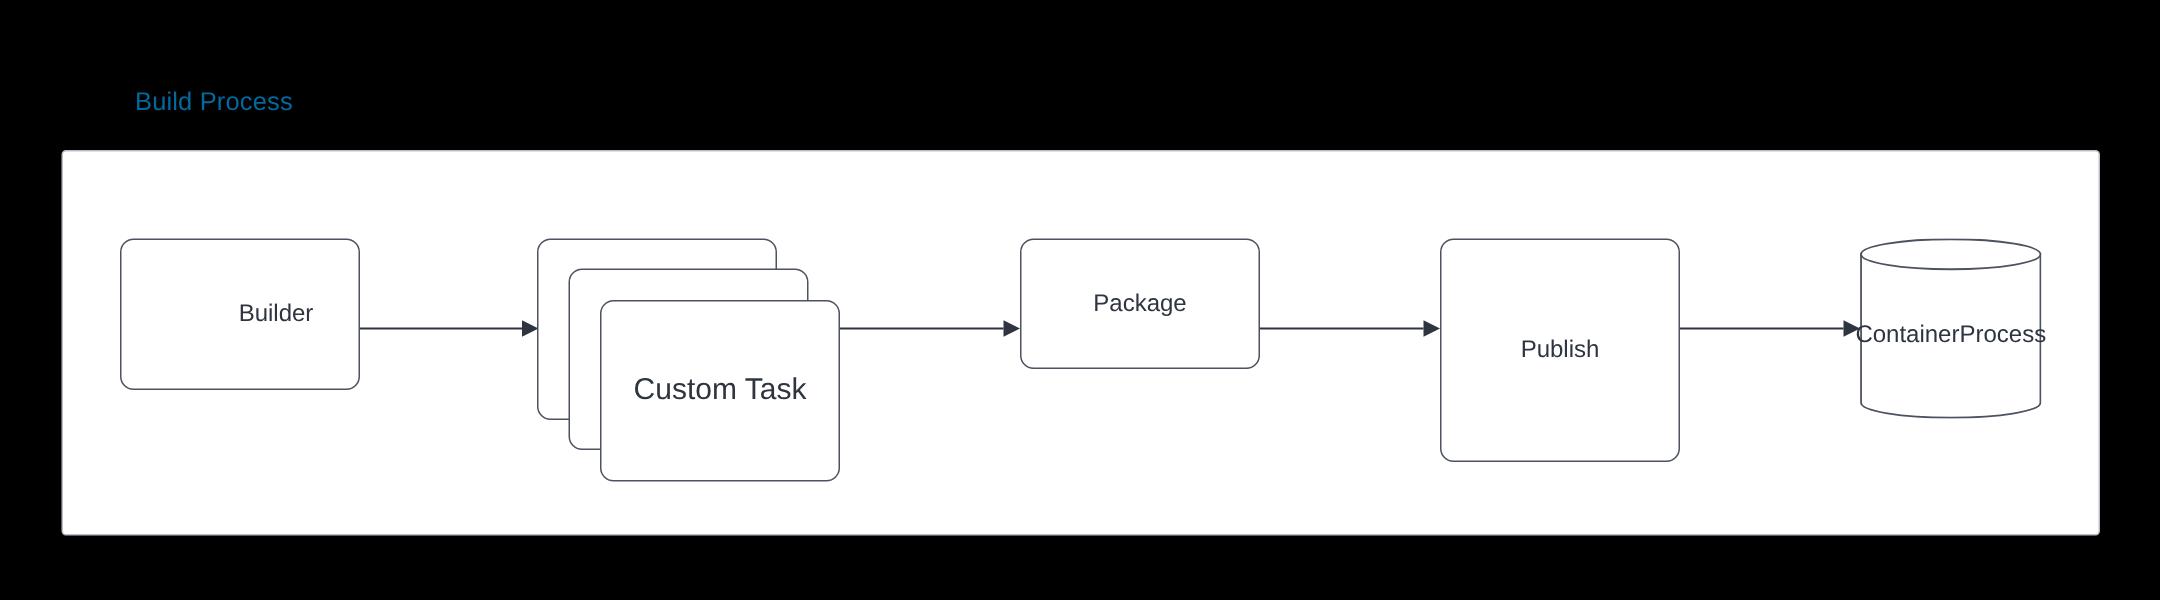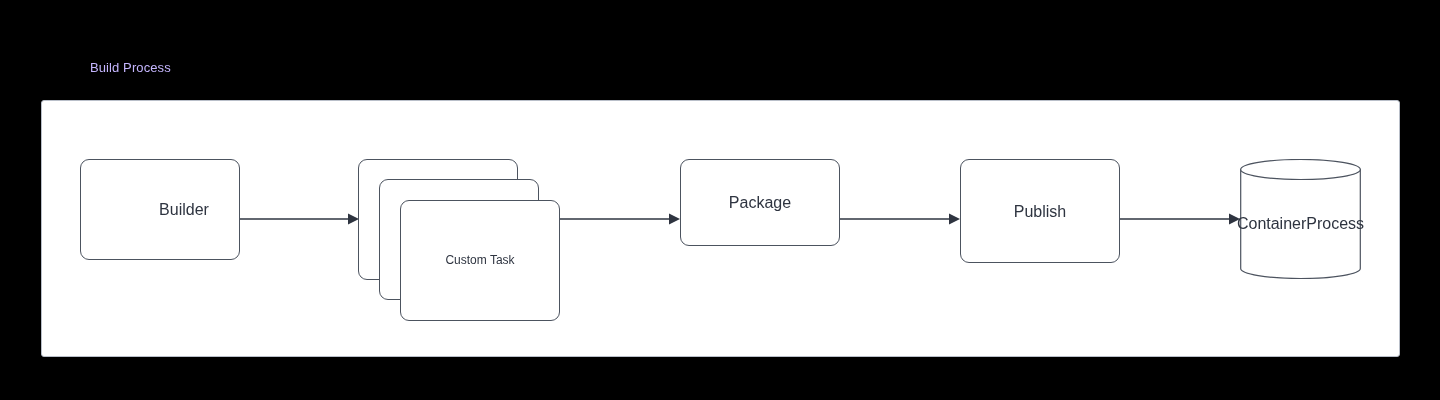--- a/index.html
+++ b/index.html
@@ -22,24 +22,24 @@
     left: 0; top: 0;
     width: 1440px;
     height: 400px;
   }
 
   
   .diagram-title {
     position: absolute;
     left: 90px;
     top: 56px;
-    font-size: 13px;
+    font-size: 17px;
     line-height: 24px;
     letter-spacing: 0.1px;
-    color: #c4b5fd;
+    color: #0369a1;
     white-space: nowrap;
     user-select: none;
   }
 
   
   .group-container {
     position: absolute;
     left: 41px;
     top: 100px;
     width: 1359px;
@@ -60,21 +60,21 @@
     justify-content: center;
     text-align: center;
     color: #2e3440;
     font-size: 16px;
     line-height: 21px;
     user-select: none;
   }
 
   .node-builder  { left: 80px;  top: 159px; width: 160px; height: 101px; padding-left: 48px; }
   .node-package  { left: 680px; top: 159px; width: 160px; height: 87px; }
-  .node-publish  { left: 960px; top: 159px; width: 160px; height: 104px; }
+  .node-publish  { left: 960px; top: 159px; width: 160px; height: 149px; }
 
   
   .card-stack {
     position: absolute;
     left: 358px;
     top: 159px;
     width: 202px;
     height: 161px;
   }
   .stack-card {
@@ -82,21 +82,21 @@
     width: 160px;
     height: 121px;
     background: #ffffff;
     border: 1px solid #4c535f;
     border-radius: 9px;
     display: flex;
     align-items: center;
     justify-content: center;
     text-align: center;
     color: #2e3440;
-    font-size: 12px;
+    font-size: 20px;
     line-height: 21px;
     overflow: hidden;
     user-select: none;
   }
   .stack-card-back   { left: 0px;  top: 0px;  z-index: 1; }
   .stack-card-middle { left: 21px; top: 20px; z-index: 2; }
   .stack-card-front  { left: 42px; top: 41px; z-index: 3; }
   .stack-card-back .stack-label,
   .stack-card-middle .stack-label { white-space: nowrap; }
 

